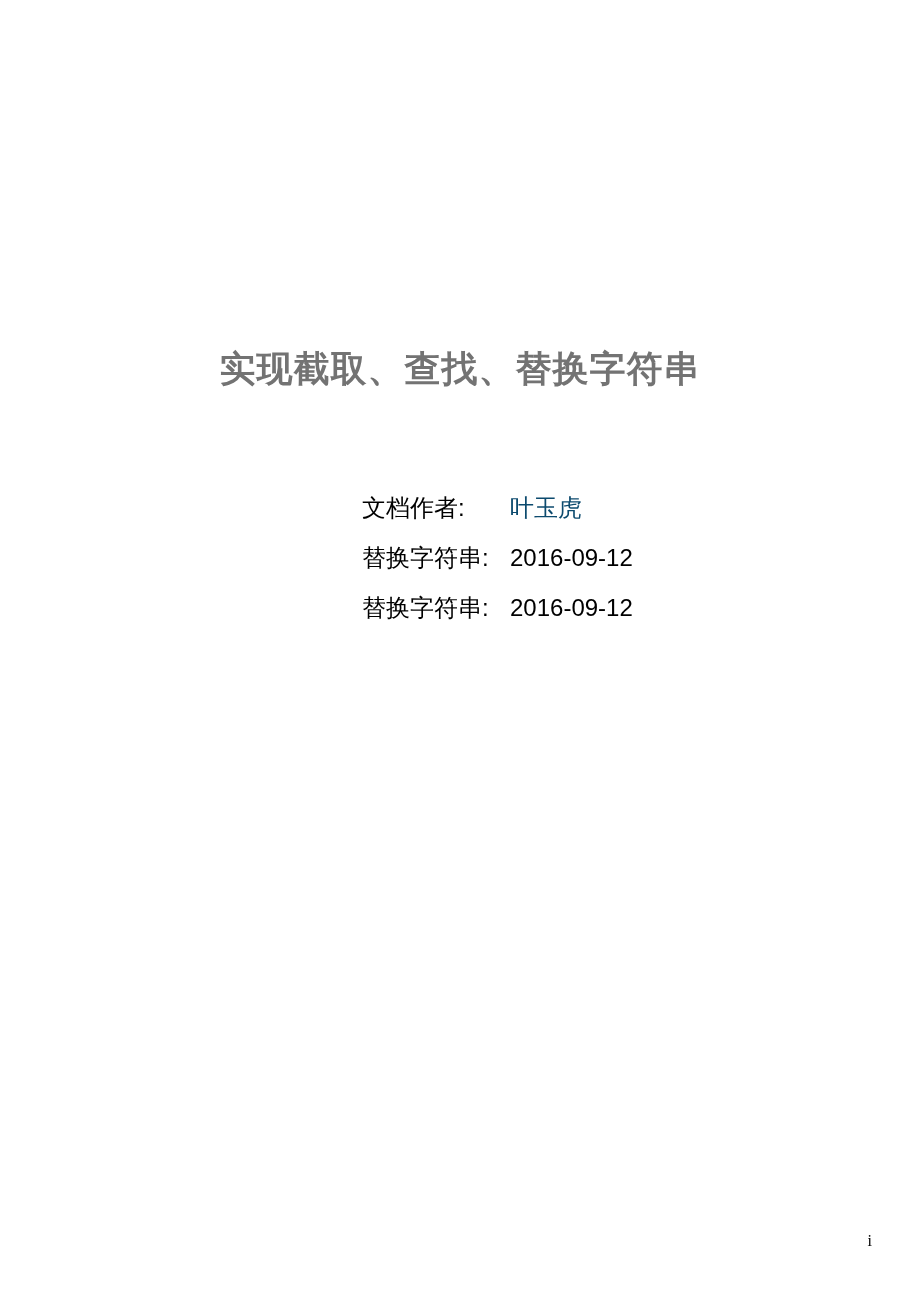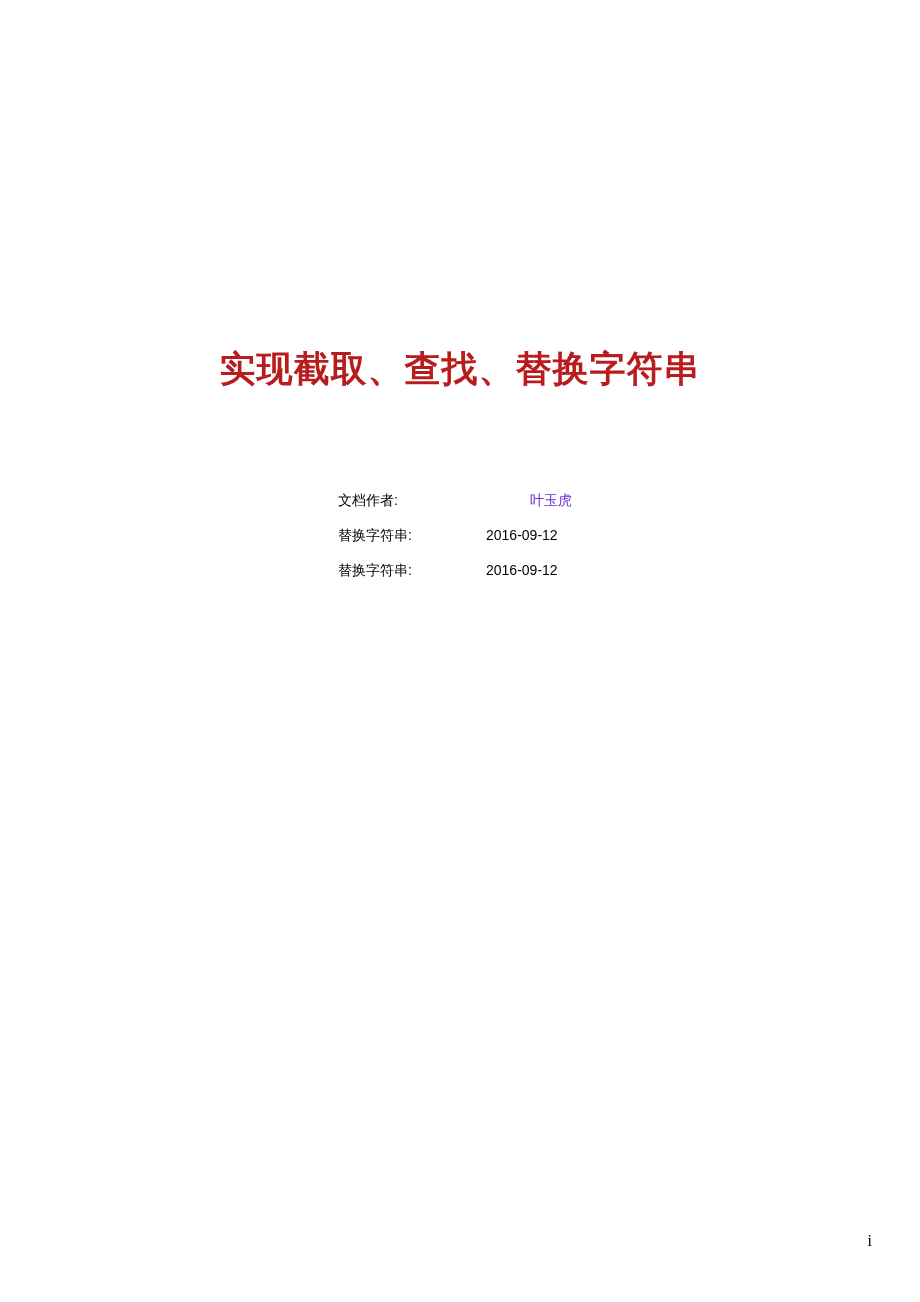--- a/index.html
+++ b/index.html
@@ -15,44 +15,43 @@
       position: relative;
     }
     .title {
       position: absolute;
       top: 345px;
       left: 0;
       right: 0;
       text-align: center;
       font-size: 36px;
       font-weight: bold;
-      color: #b91c1c;
+      color: #737373;
       letter-spacing: 1px;
     }
     .info-table {
       position: absolute;
       top: 490px;
-      left: 338px;
-      font-size: 14px;
+      left: 362px;
+      font-size: 24px;
       color: #000000;
     }
     .info-row {
       display: flex;
       margin-bottom: 14px;
       line-height: 1.5;
     }
     .info-label {
       width: 148px;
     }
     .info-value {
       min-width: 120px;
     }
     .info-value.link {
-      color: #6d28d9;
-      margin-left: 44px;
+      color: #0c4a6e;
     }
     .info-value.indent {
       padding-left: 12px;
     }
     .page-num {
       position: absolute;
       bottom: 52px;
       right: 48px;
       font-size: 16px;
       font-family: "Times New Roman", serif;

